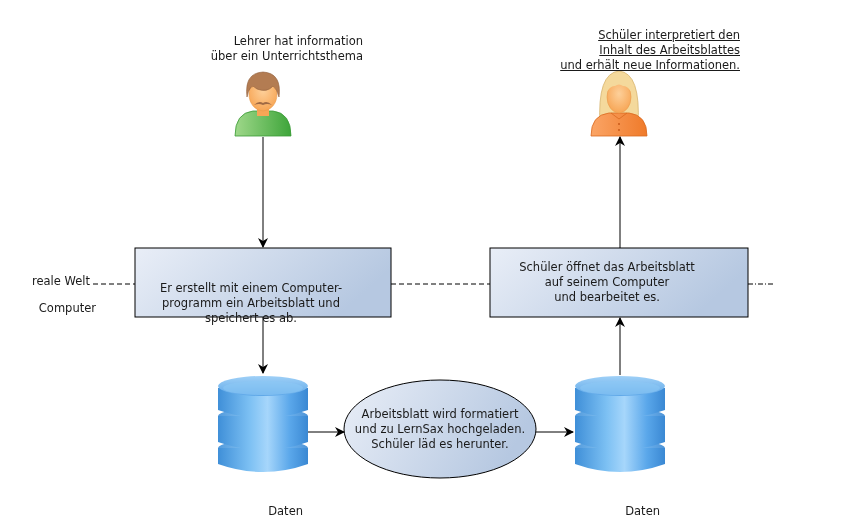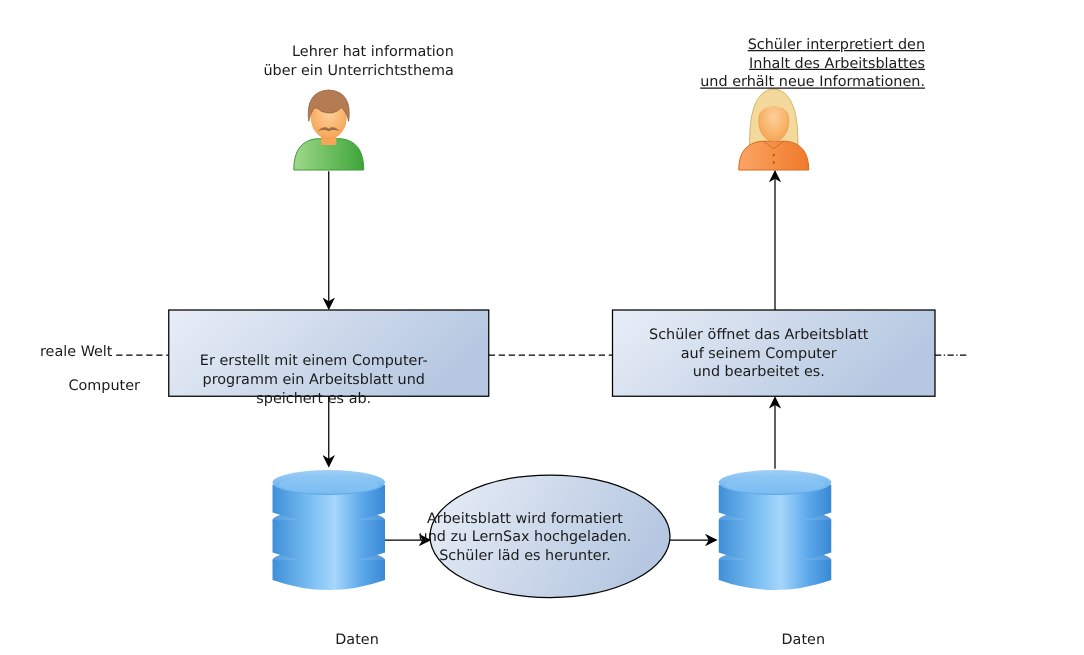--- a/index.html
+++ b/index.html
@@ -106,26 +106,26 @@
   <line x1="620" y1="248" x2="620" y2="137" stroke="#000" stroke-width="1" marker-end="url(#arrow)"></line>
 </svg>
 
 <div class="label" style="left:163px; top:22px; width:200px;">Lehrer hat information
 über ein Unterrichtsthema</div>
 <div class="label" style="left:500px; top:16px; width:240px;text-decoration:underline;">Schüler interpretiert den
 Inhalt des Arbeitsblattes
 und erhält neue Informationen.</div>
 
 <div class="label" style="left:10px; top:262px; width:80px;">reale Welt</div>
-<div class="label" style="left:22px; top:289px; width:90px;">Computer</div>
+<div class="label" style="left:6px; top:289px; width:90px;">Computer</div>
 
 <div class="box-text" style="left:135px; top:240px; width:232px; height:69px;margin-top:29px;">Er erstellt mit einem Computer-
 programm ein Arbeitsblatt und
 speichert es ab.</div>
 <div class="box-text" style="left:490px; top:248px; width:234px; height:69px;">Schüler öffnet das Arbeitsblatt
 auf seinem Computer
 und bearbeitet es.</div>
-<div class="box-text" style="left:324px; top:380px; width:192px; height:98px;">Arbeitsblatt wird formatiert
+<div class="box-text" style="left:344px; top:380px; width:192px; height:98px;">Arbeitsblatt wird formatiert
 und zu LernSax hochgeladen.
 Schüler läd es herunter.</div>
 
 <div class="label" style="left:223px; top:492px; width:80px;">Daten</div>
 <div class="label" style="left:580px; top:492px; width:80px;">Daten</div>
 
 </body></html>

